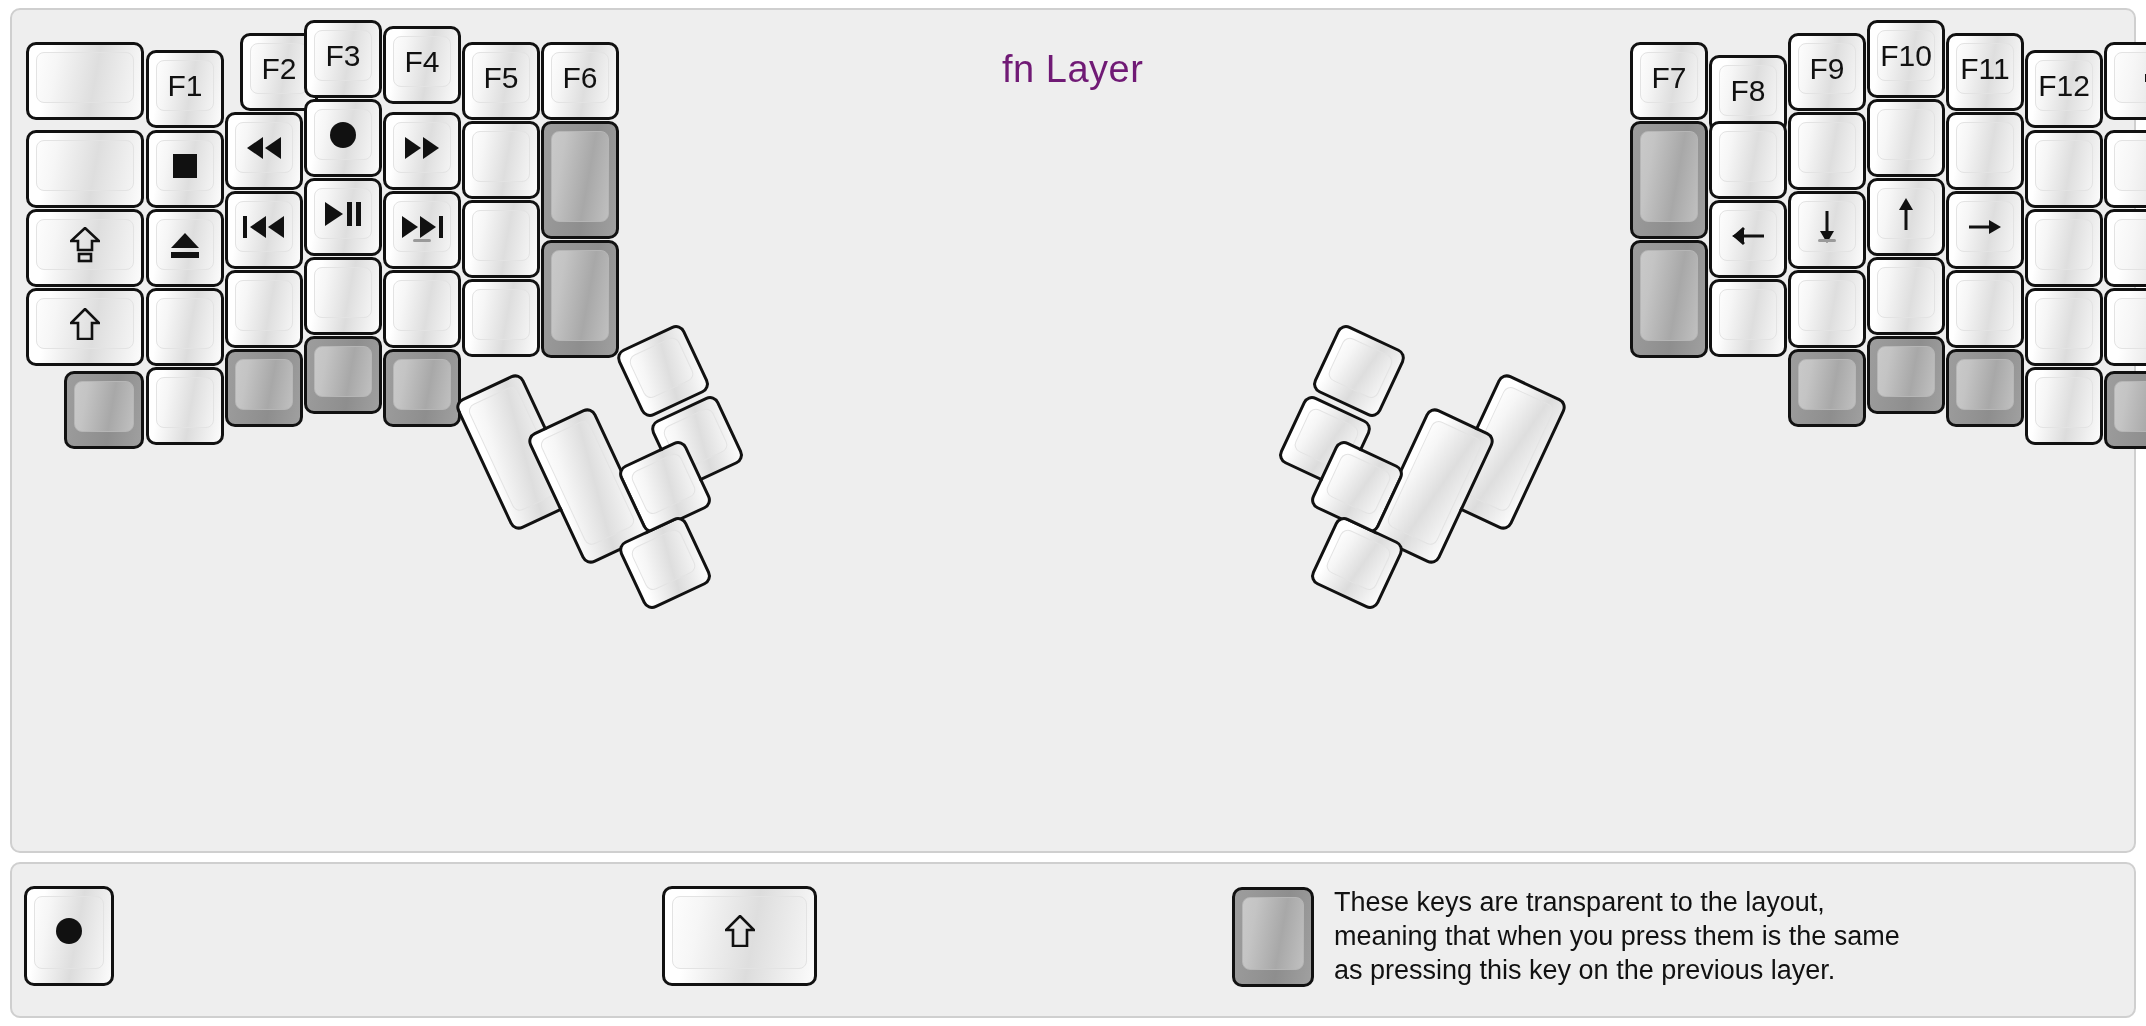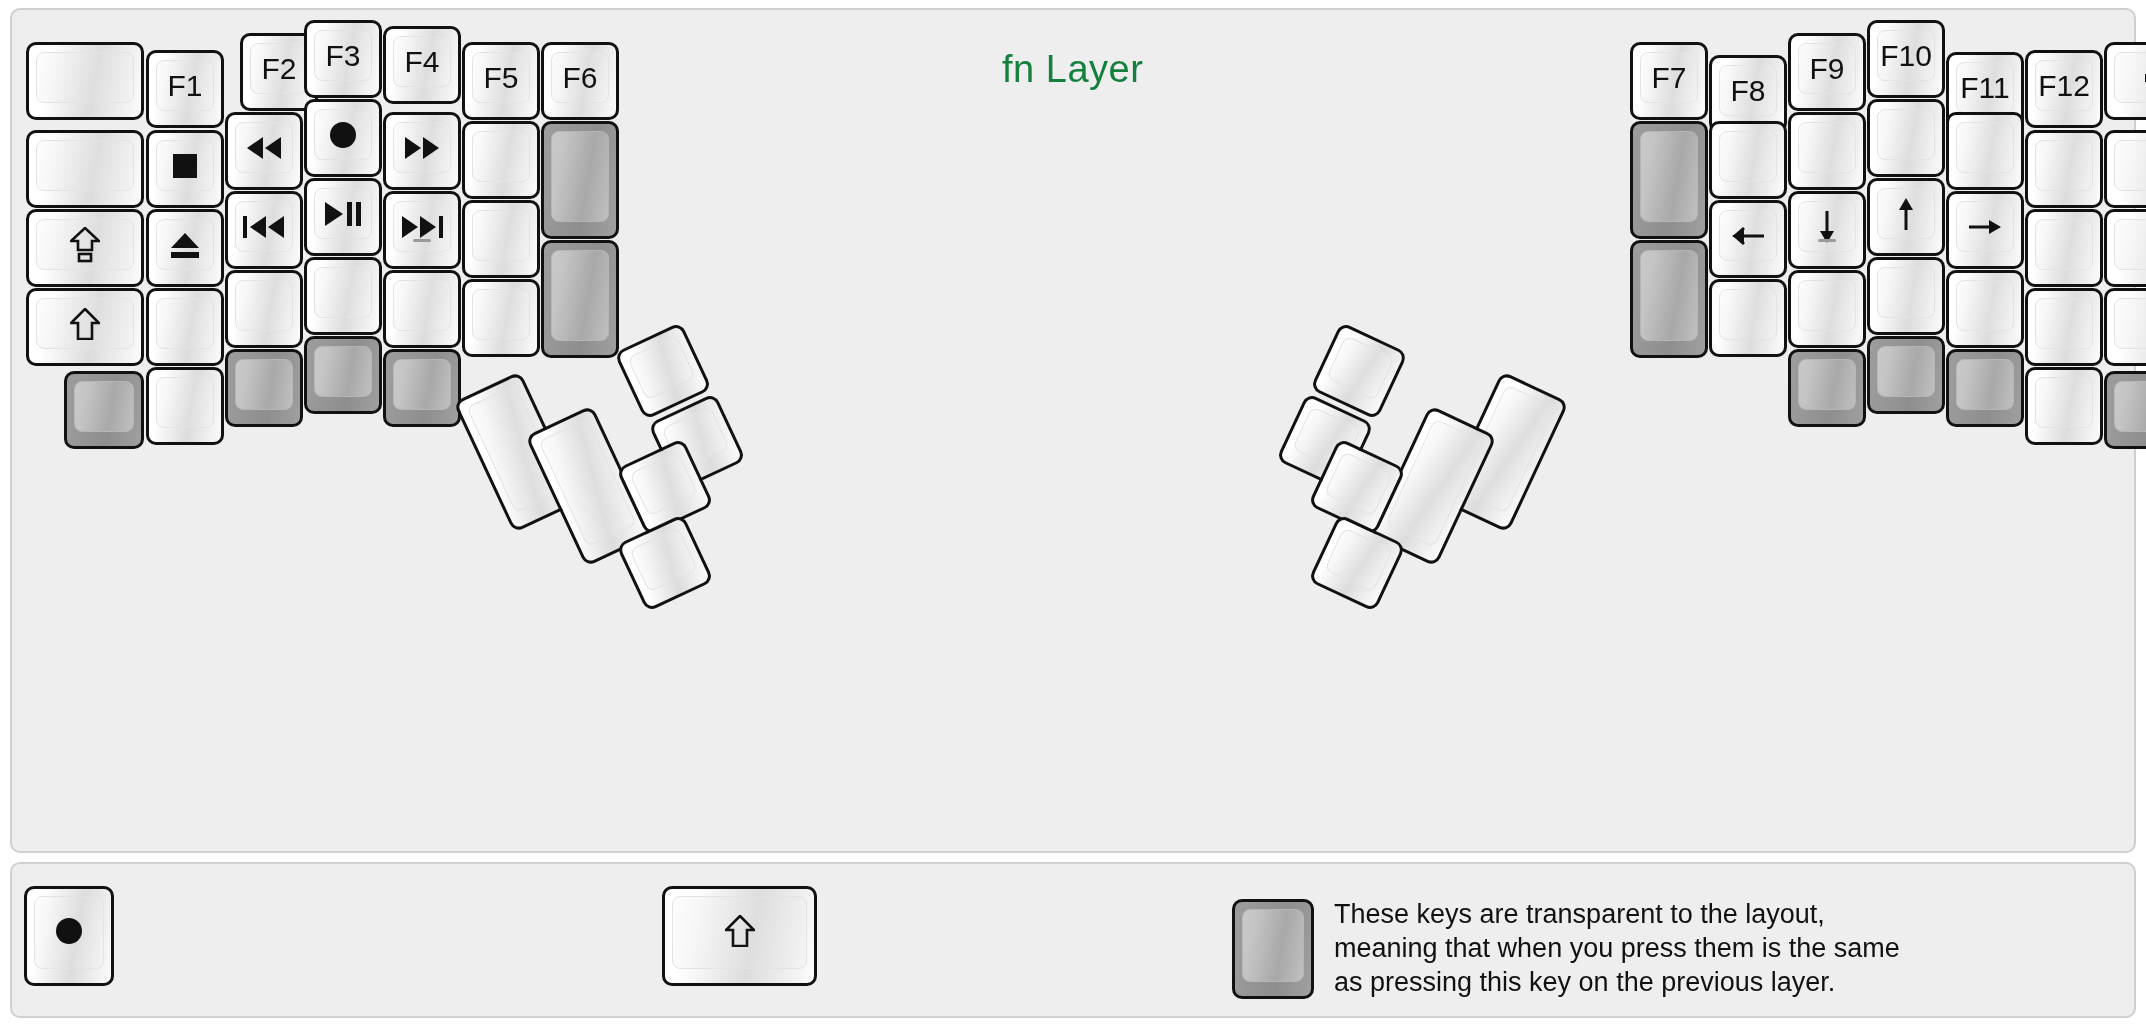--- a/index.html
+++ b/index.html
@@ -88,21 +88,21 @@
 
   
   .key svg { display:block; }
 
   
   #board-title {
     position: absolute;
     left: 990px;
     top: 38px;
     font-size: 38px;
-    color: #15803d;
+    color: #701a75;
     letter-spacing: 0.5px;
     white-space: nowrap;
   }
 
   
   .legend-item {
     position: absolute;
     display: flex;
     align-items: center;
   }
@@ -426,21 +426,21 @@
         </div>
       </div>
       <div class="key" style="left: 1855px; top: 247px; width: 78px; height: 78px;">
         <div class="cap"></div>
         <div class="glyph"></div>
       </div>
       <div class="key trans" style="left: 1855px; top: 326px; width: 78px; height: 78px;">
         <div class="cap"></div>
         <div class="glyph"></div>
       </div>
-      <div class="key" style="left: 1934px; top: 23px; width: 78px; height: 78px; margin-top: 19px;">
+      <div class="key" style="left: 1934px; top: 23px; width: 78px; height: 78px;">
         <div class="cap"></div>
         <div class="glyph">F11</div>
       </div>
       <div class="key" style="left: 1934px; top: 102px; width: 78px; height: 78px;">
         <div class="cap"></div>
         <div class="glyph"></div>
       </div>
       <div class="key" style="left: 1934px; top: 181px; width: 78px; height: 78px;">
         <div class="cap"></div>
         <div class="glyph">
@@ -532,21 +532,21 @@
         </div>
       </div>
       <div class="legend-item" style="left: 650px; top: 22px;">
         <div class="legend-key" style="width: 155px; height: 100px;">
           <div class="cap"></div>
           <div class="glyph"><svg width="30" height="32" viewBox="0 0 30 32" fill="#111111">
               <polygon points="15,1 29,15 22,15 22,31 8,31 8,15 1,15" fill="none" stroke="#111111" stroke-width="2.6" stroke-linejoin="miter"></polygon>
             </svg></div>
         </div>
       </div>
-      <div class="legend-item" style="left: 1220px; top: 22px; margin-top: 12px;">
+      <div class="legend-item" style="left: 1220px; top: 22px;">
         <div class="legend-key trans" style="width: 82px; height: 100px;">
           <div class="cap"></div>
         </div>
         <div class="legend-text">These keys are transparent to the layout,
 meaning that when you press them is the same
 as pressing this key on the previous layer.</div>
       </div>
     </div>
 
 </div>

